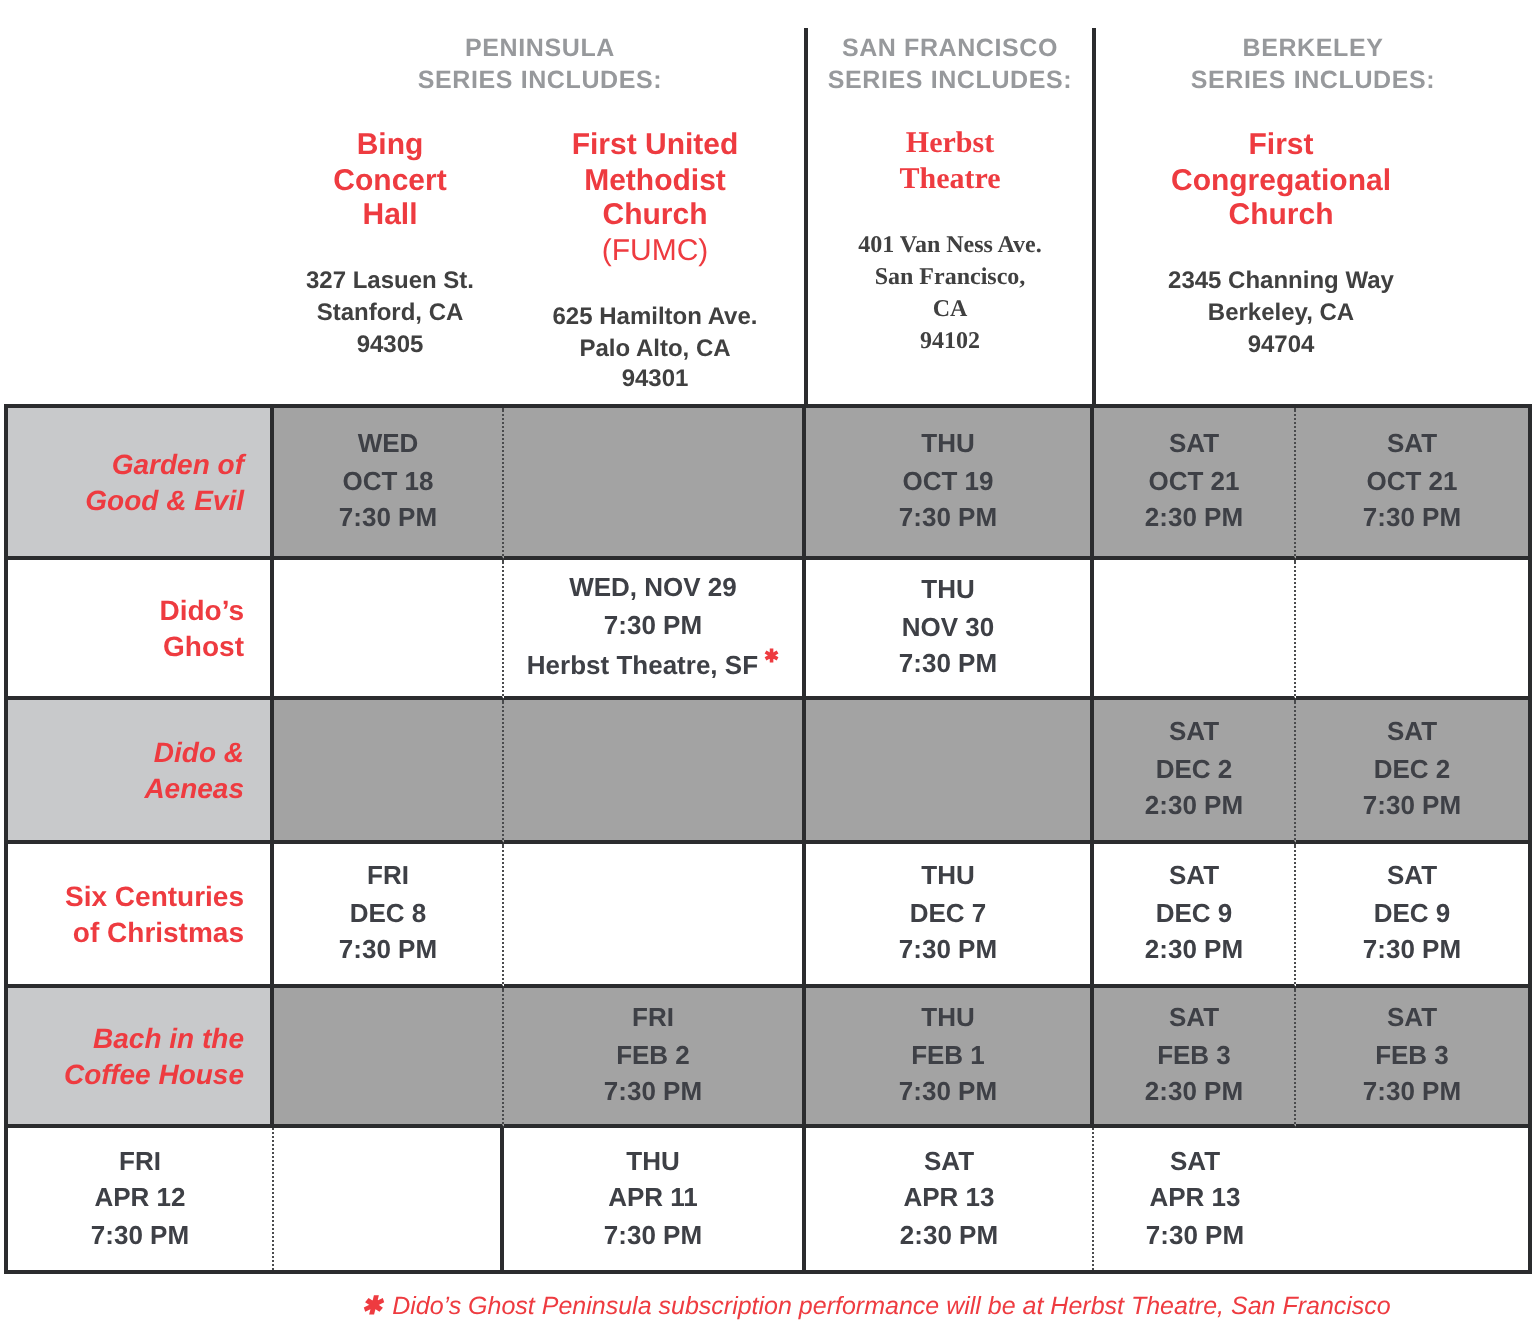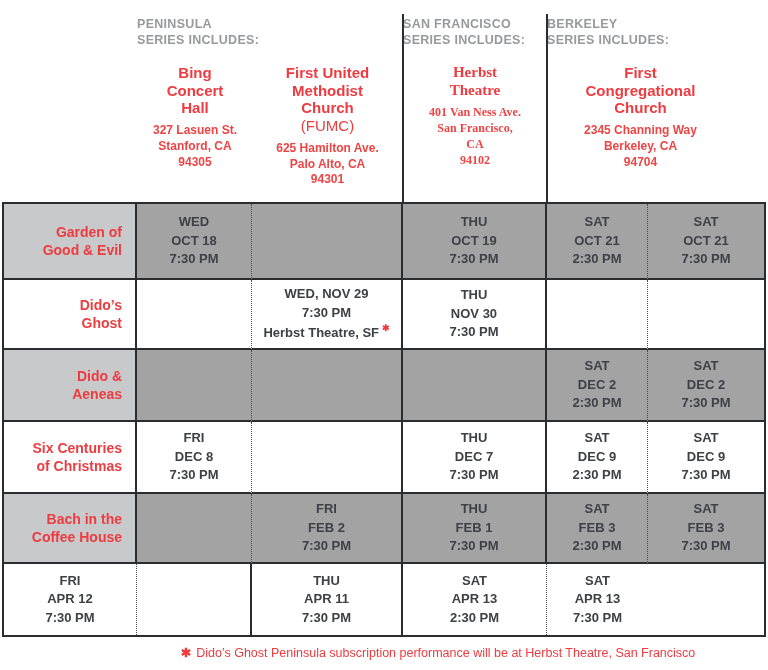--- a/index.html
+++ b/index.html
@@ -2,27 +2,27 @@
 <html><head>
 <meta charset="utf-8">
 <style>
   html,body { margin:0; padding:0; background:#ffffff; }
   .page {
     position:relative; width:768px; height:670px; background:#ffffff;
     font-family:"Liberation Sans", sans-serif; overflow:hidden;
   }
   
   .hdr-series {
-    position:absolute; top:16px; white-space:pre-line;
+    position:absolute; top:16px; text-align:center; white-space:pre-line;
     color:#97999c; font-weight:bold; font-size:12.5px; line-height:1.3; letter-spacing:.3px;
   }
   .venue { position:absolute; top:64px; text-align:center; }
   .venue-name  { color:#ee3b40; font-weight:bold; font-size:15px; line-height:1.18; white-space:pre-line; }
   .venue-suffix{ color:#ee3b40; font-size:15px; line-height:1.18; white-space:pre-line; }
-  .venue-addr  { color:#ef4444; font-weight:bold; font-size:12px; line-height:1.32; white-space:pre-line; margin-top:6px; }
+  .venue-addr  { color:#404040; font-weight:bold; font-size:12px; line-height:1.32; white-space:pre-line; margin-top:16px; }
   .vline { position:absolute; top:14px; height:188px; width:2px; background:#2b2c2e; }
   
   .table {
     position:absolute; left:2px; top:202px; width:764px; height:435px;
     box-sizing:border-box; border:2px solid #2b2c2e;
     display:grid;
     grid-template-columns:133px 115px 151px 144px 101px 116px;
     grid-template-rows:76px 70px 72px 72px 70px 71px;
   }
   .cell {
@@ -30,28 +30,28 @@
     text-align:center; font-weight:bold; font-size:13px; line-height:1.42;
     color:#3e4046; white-space:pre-line;
   }
   .bb      { border-bottom:2px solid #2b2c2e; }
   .solid-r { border-right:2px solid #2b2c2e; }
   .dot-r   { border-right:1px dotted #4a4b4d; }
   .lab {
     justify-content:flex-end; padding-right:13px; text-align:right;
     color:#ee3b40; font-size:14px; line-height:1.32;
   }
-  .bg-lab  { background:#c8c9cb; }
+  .bg-lab  { background:#c8c9cb;font-style:italic; }
   .bg-cell { background:#a3a3a3; }
   .cwrap { width:100%; text-align:center; }
   .cell-star { color:#ee3b40; font-size:9px; vertical-align:6px; margin-left:3px; font-weight:bold; }
   
   .note {
     position:absolute; top:646px; left:110px; width:656px; text-align:center;
-    color:#ee3b40; font-size:12.5px; line-height:1.2;
+    color:#ee3b40; font-size:12.5px; line-height:1.2;font-style:italic;
   }
   .note-star { font-weight:bold; margin-right:5px; }
 </style>
 </head>
 <body>
 
 <div class="page">
 
   <div class="hdr-series" style="left:137px;width:266px;">PENINSULA
 SERIES INCLUDES:</div>

